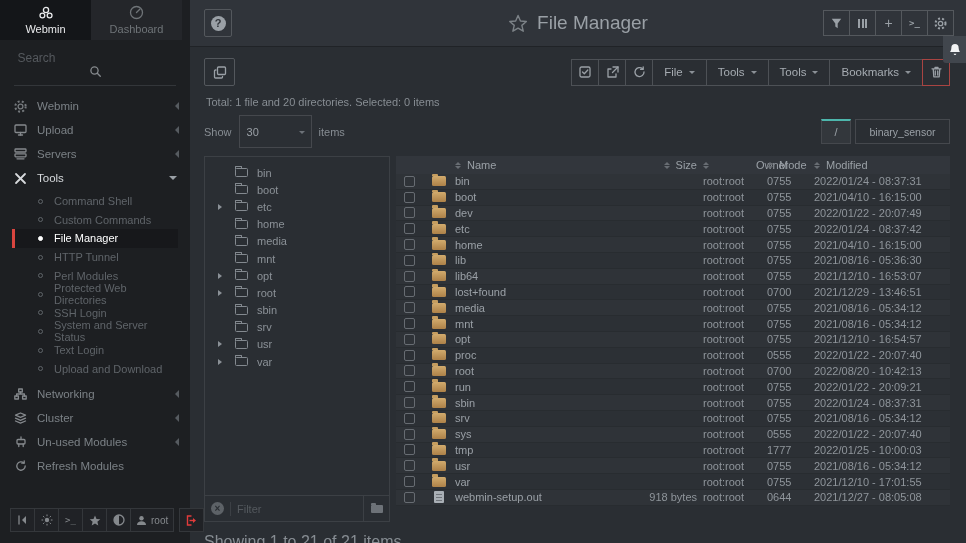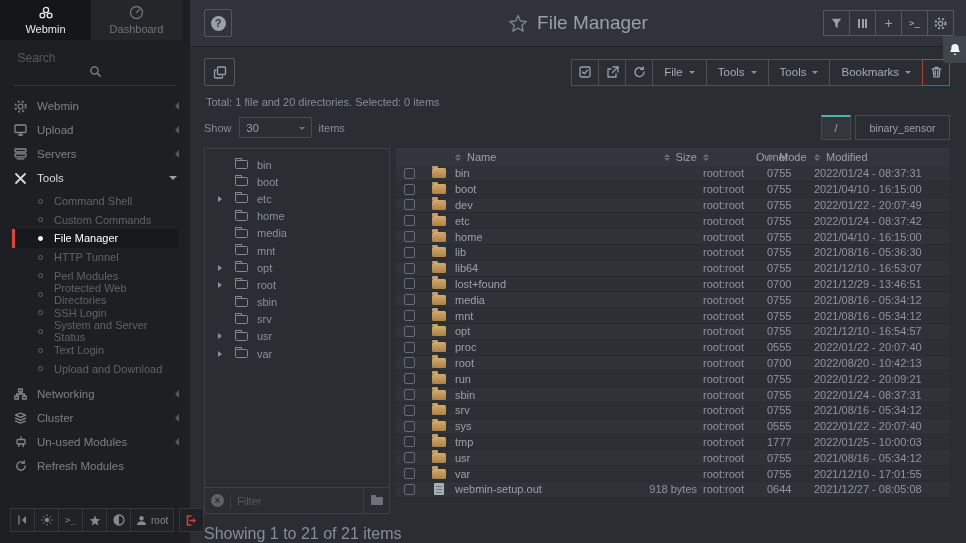--- a/index.html
+++ b/index.html
@@ -55,21 +55,21 @@
   .fm-toolbar { display:flex; align-items:center; }
   .copy-btn { width:31px; height:28px; border:1px solid #54585d; border-radius:2px; display:flex; align-items:center; justify-content:center; cursor:pointer; background:transparent; }
   .fm-menus { margin-left:auto; display:flex; }
   .mbtn { height:27px; border:1px solid #4d5156; margin-left:-1px; padding:0 11px; font-size:11.5px; color:#a6acb2; display:flex; align-items:center; gap:6px; cursor:pointer; background:transparent; }
   .mbtn.icon-only { width:28px; padding:0; justify-content:center; }
   .mbtn .caret { width:0; height:0; border:3.5px solid transparent; border-top-color:#8b9197; margin-top:4px; }
   .mbtn.trash { border-color:#a94442; position:relative; z-index:1; }
 
   .fm-summary { font-size:11px; color:#878d93; margin:10px 2px 0; }
   .fm-controls { display:flex; align-items:center; margin-top:7px; font-size:11px; color:#878d93; }
-  .show-select { width:73px; height:21px; border:1px solid #45484d; background:#2b2f34; margin:0 7px; display:flex; align-items:center; padding:0 7px; color:#9aa0a6; position:relative; cursor:pointer; }
+  .show-select { width:73px; height:33px; border:1px solid #45484d; background:#2b2f34; margin:0 7px; display:flex; align-items:center; padding:0 7px; color:#9aa0a6; position:relative; cursor:pointer; }
   .show-select .caret { position:absolute; right:6px; width:0; height:0; border:3.5px solid transparent; border-top-color:#6d7278; margin-top:4px; }
   .path-group { margin-left:auto; display:flex; align-items:stretch; gap:4px; }
   .root-btn { width:30px; height:25px; border:1px solid #45484d; border-top:2px solid #4db6ac; background:#33373c; color:#9aa0a6; display:flex; align-items:center; justify-content:center; font-size:11px; cursor:pointer; }
   .path-input { width:95px; height:25px; border:1px solid #45484d; background:transparent; color:#9aa0a6; font-size:10.5px; text-align:center; outline:none; }
 
   .fm-body { display:flex; margin-top:8px; }
   .tree-panel { width:186px; border:1px solid #3c4045; height:366px; position:relative; flex:none; background:#2a2e33; }
   .tree-list { padding-top:7px; }
   .tree-item { height:17.2px; display:flex; align-items:center; padding-left:13px; color:#8b9197; font-size:11px; cursor:pointer; }
   .tw-arrow { width:13px; display:flex; }

